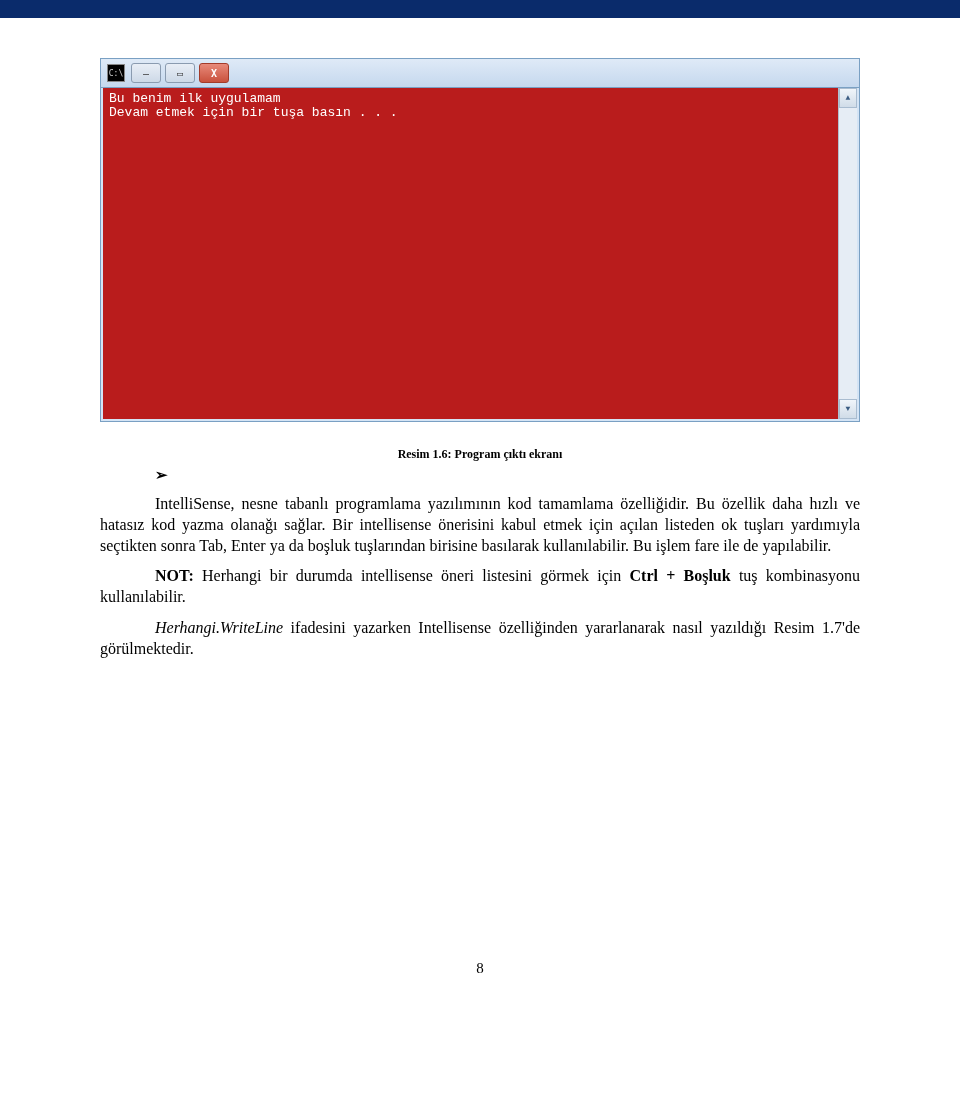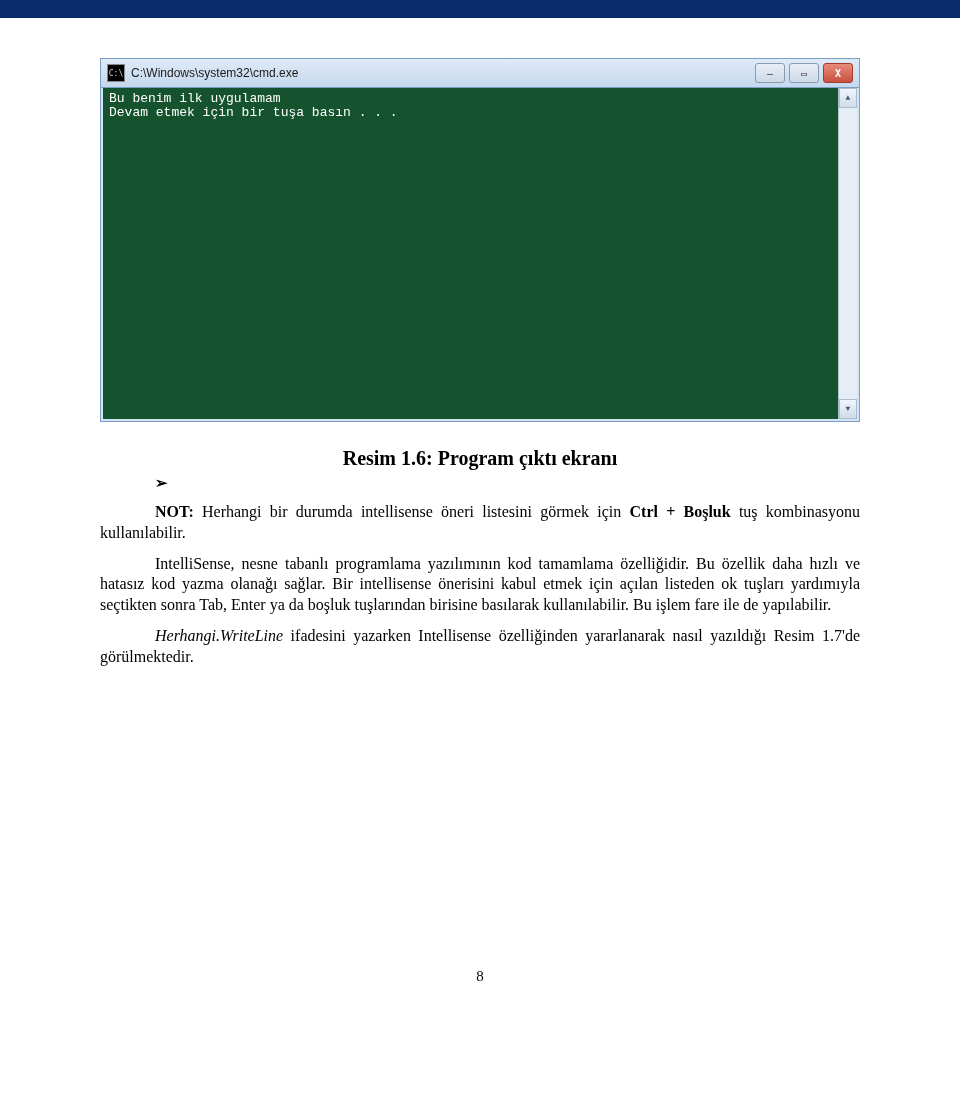--- a/index.html
+++ b/index.html
@@ -67,21 +67,21 @@
     font-size: 10px;
     color: #333;
   }
   .winbtn.close {
     background: linear-gradient(#e88a7a, #c9513d);
     border-color: #a33b2a;
     color: #fff;
     font-weight: bold;
   }
   .console-body {
-    background: #14532d;
+    background: #b91c1c;
     color: #fff;
     padding: 4px 6px 2px 6px;
     min-height: 325px;
     font-size: 13px;
     line-height: 14px;
     white-space: pre;
     position: relative;
     border: 2px solid #d4e4f5;
     border-top: none;
     font-family: "Lucida Console", "Courier New", monospace;
@@ -107,21 +107,21 @@
     font-size: 8px;
     color: #3b5c82;
   }
   .scroll-track {
     flex: 1;
     background: #e6edf5;
   }
   .caption {
     text-align: center;
     font-weight: bold;
-    font-size: 20px;
+    font-size: 12px;
     margin: 6px 0 4px 0;
   }
   .bullet-line {
     display: flex;
     align-items: flex-start;
     margin: 4px 0 10px 55px;
     font-weight: bold;
     font-size: 16px;
   }
   .bullet-line .arrow {
@@ -148,21 +148,20 @@
 
 <div class="topbar"></div>
 
 <div class="page">
 
   <div class="window">
     <div class="titlebar">
       <div class="icon">
         <span>C:\</span>
       </div>
-      <div class="title">C:\Windows\system32\cmd.exe</div>
       <div class="winbtns">
         <div class="winbtn">—</div>
         <div class="winbtn">▭</div>
         <div class="winbtn close">X</div>
       </div>
     </div>
     <div class="console-body"><span>Bu benim ilk uygulamam
 Devam etmek için bir tuşa basın . . .</span>
       <div class="console-scroll">
         <div class="scroll-btn">▲</div>
@@ -171,21 +170,21 @@
       </div>
     </div>
   </div>
 
   <div class="caption">Resim 1.6: Program çıktı ekranı</div>
 
   <div class="bullet-line">
     <span class="arrow">➢</span>
   </div>
 
+  <div class="para">IntelliSense, nesne tabanlı programlama yazılımının kod tamamlama özelliğidir. Bu özellik daha hızlı ve hatasız kod yazma olanağı sağlar. Bir intellisense önerisini kabul etmek için açılan listeden ok tuşları yardımıyla seçtikten sonra Tab, Enter ya da boşluk tuşlarından birisine basılarak kullanılabilir. Bu işlem fare ile de yapılabilir.</div>
+
   <div class="para"><span class="bold">NOT:</span><span> Herhangi bir durumda intellisense öneri listesini görmek için </span><span class="bold">Ctrl + Boşluk</span><span> tuş kombinasyonu kullanılabilir.</span></div>
-
-  <div class="para">IntelliSense, nesne tabanlı programlama yazılımının kod tamamlama özelliğidir. Bu özellik daha hızlı ve hatasız kod yazma olanağı sağlar. Bir intellisense önerisini kabul etmek için açılan listeden ok tuşları yardımıyla seçtikten sonra Tab, Enter ya da boşluk tuşlarından birisine basılarak kullanılabilir. Bu işlem fare ile de yapılabilir.</div>
 
   <div class="para"><span class="italic">Herhangi.WriteLine</span><span> ifadesini yazarken Intellisense özelliğinden yararlanarak nasıl yazıldığı Resim 1.7'de görülmektedir.</span></div>
 
   <div class="pagenum">8</div>
 
 </div>
 
 </body></html>

